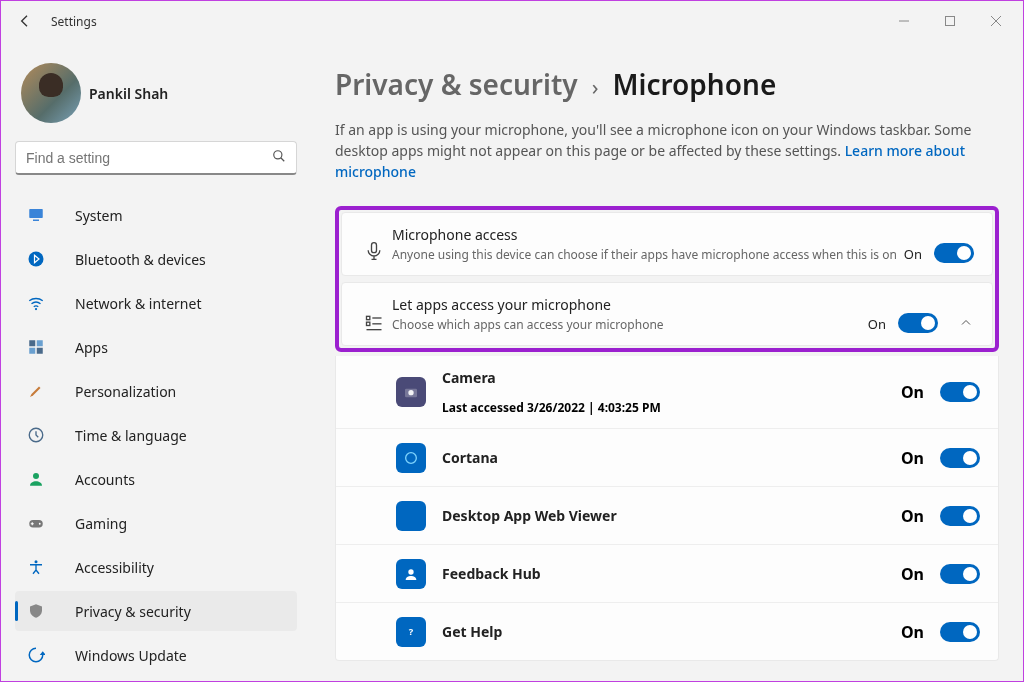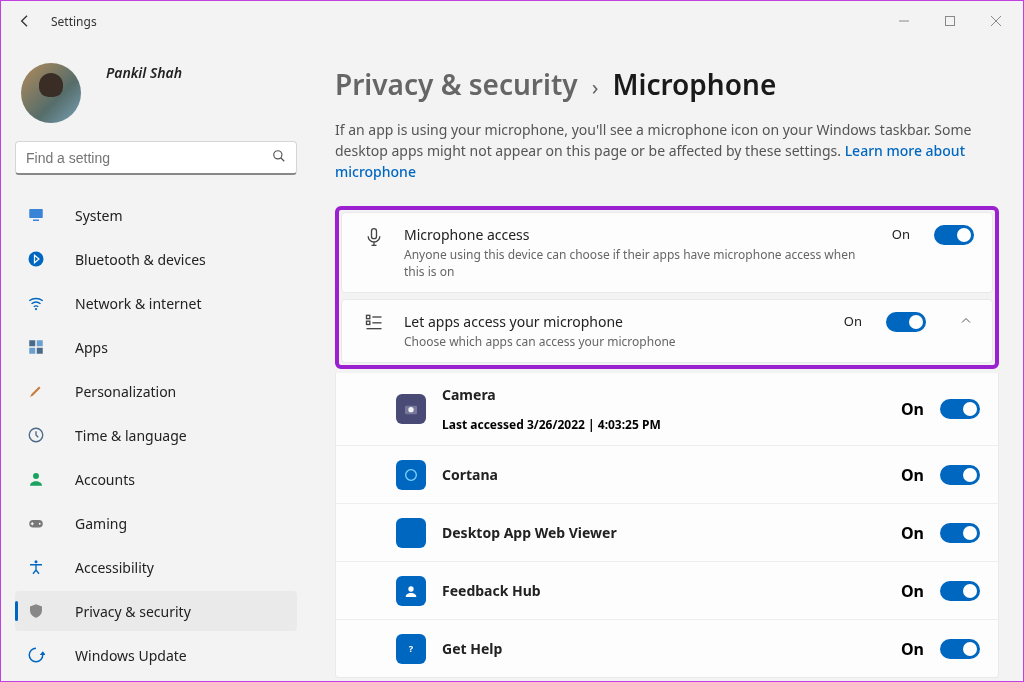--- a/index.html
+++ b/index.html
@@ -36,24 +36,23 @@
     display: flex;
     height: calc(682px - 40px);
   }
   
   .sidebar {
     width: 310px;
     padding: 14px 14px 0 14px;
     flex-shrink: 0;
   }
   .profile {
-    display: flex; 
-    gap: 25px;
+    display: flex; align-items: center;
+    gap: 8px;
     margin: 8px 0 18px 6px;
-    font-style: italic;
   }
   .avatar {
     width: 60px; height: 60px; border-radius: 50%;
     background: linear-gradient(135deg,#b38b5a 0%, #566d6a 60%, #7aa2b8 100%);
     position: relative; overflow: hidden;
   }
   .avatar::after{
     content:""; position:absolute; left:18px; top:10px; width:24px; height:24px;
     background:#3a2d25; border-radius:50% 50% 40% 40%;
   }
@@ -100,23 +99,23 @@
   .highlight-group {
     border: 4px solid #9b20cf;
     border-radius:6px;
     padding:2px;
     margin-bottom:4px;
   }
   .card {
     background:#fdfdfd;
     border:1px solid #e9e9e9;
     border-radius:4px;
-    display:flex; align-items:flex-start;
+    display:flex; align-items:flex-end;
     padding:12px 18px;
-    gap:16px;
+    gap:4px;
     min-height:62px;
   }
   .highlight-group .card:first-child { margin-bottom:6px; }
   .card .cicon { width:28px; display:flex; justify-content:center; color:#444; }
   .card .ctext { flex:1; }
   .card .ctitle { font-size:14px; color:#222; }
   .card .csub { font-size:12px; color:#666; margin-top:2px; }
   .card .state { font-size:13px; color:#222; margin-right:8px; }
   .toggle {
     width:40px; height:20px; border-radius:10px; background:#0067c0;

